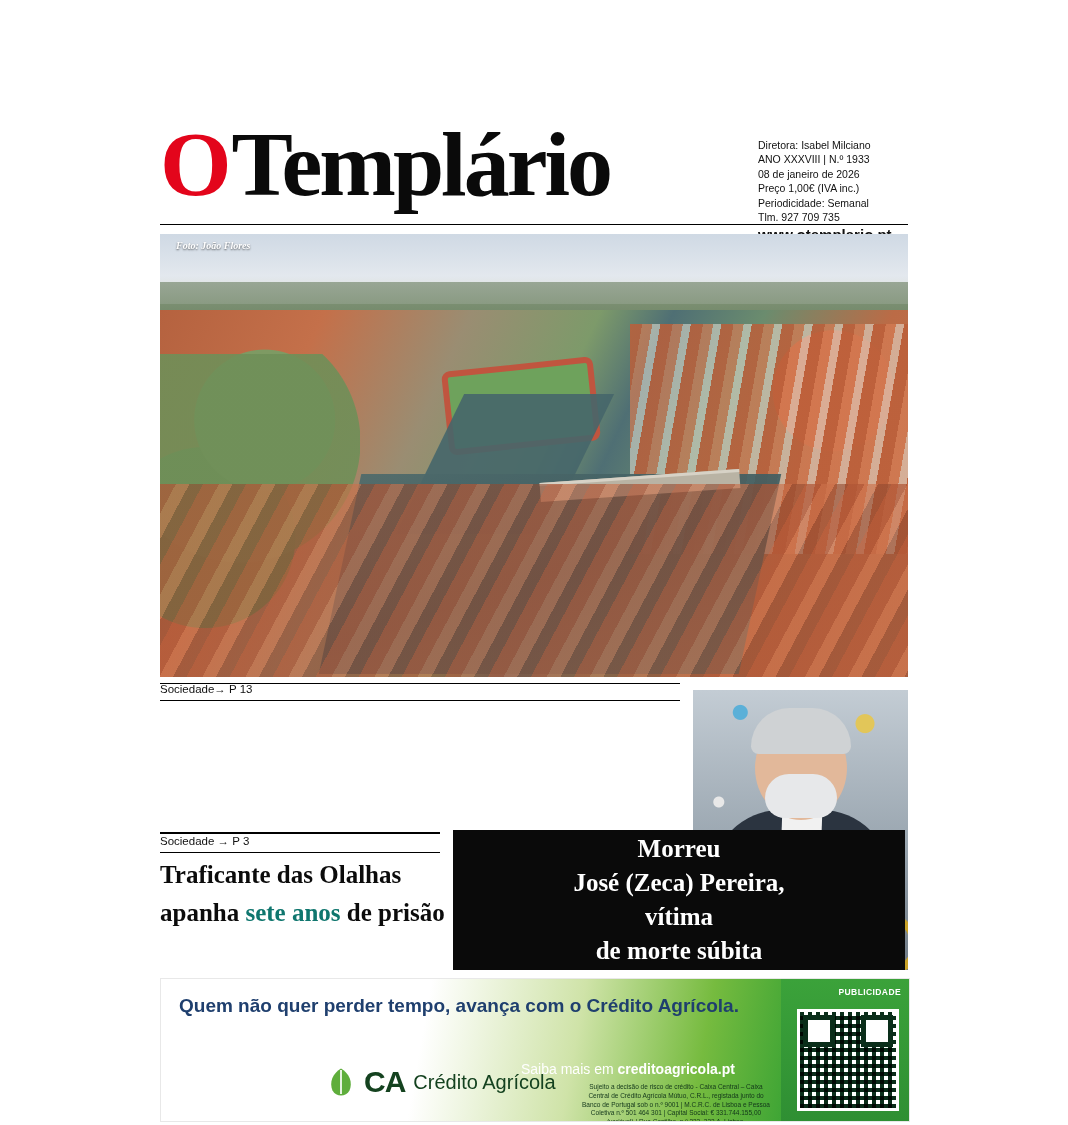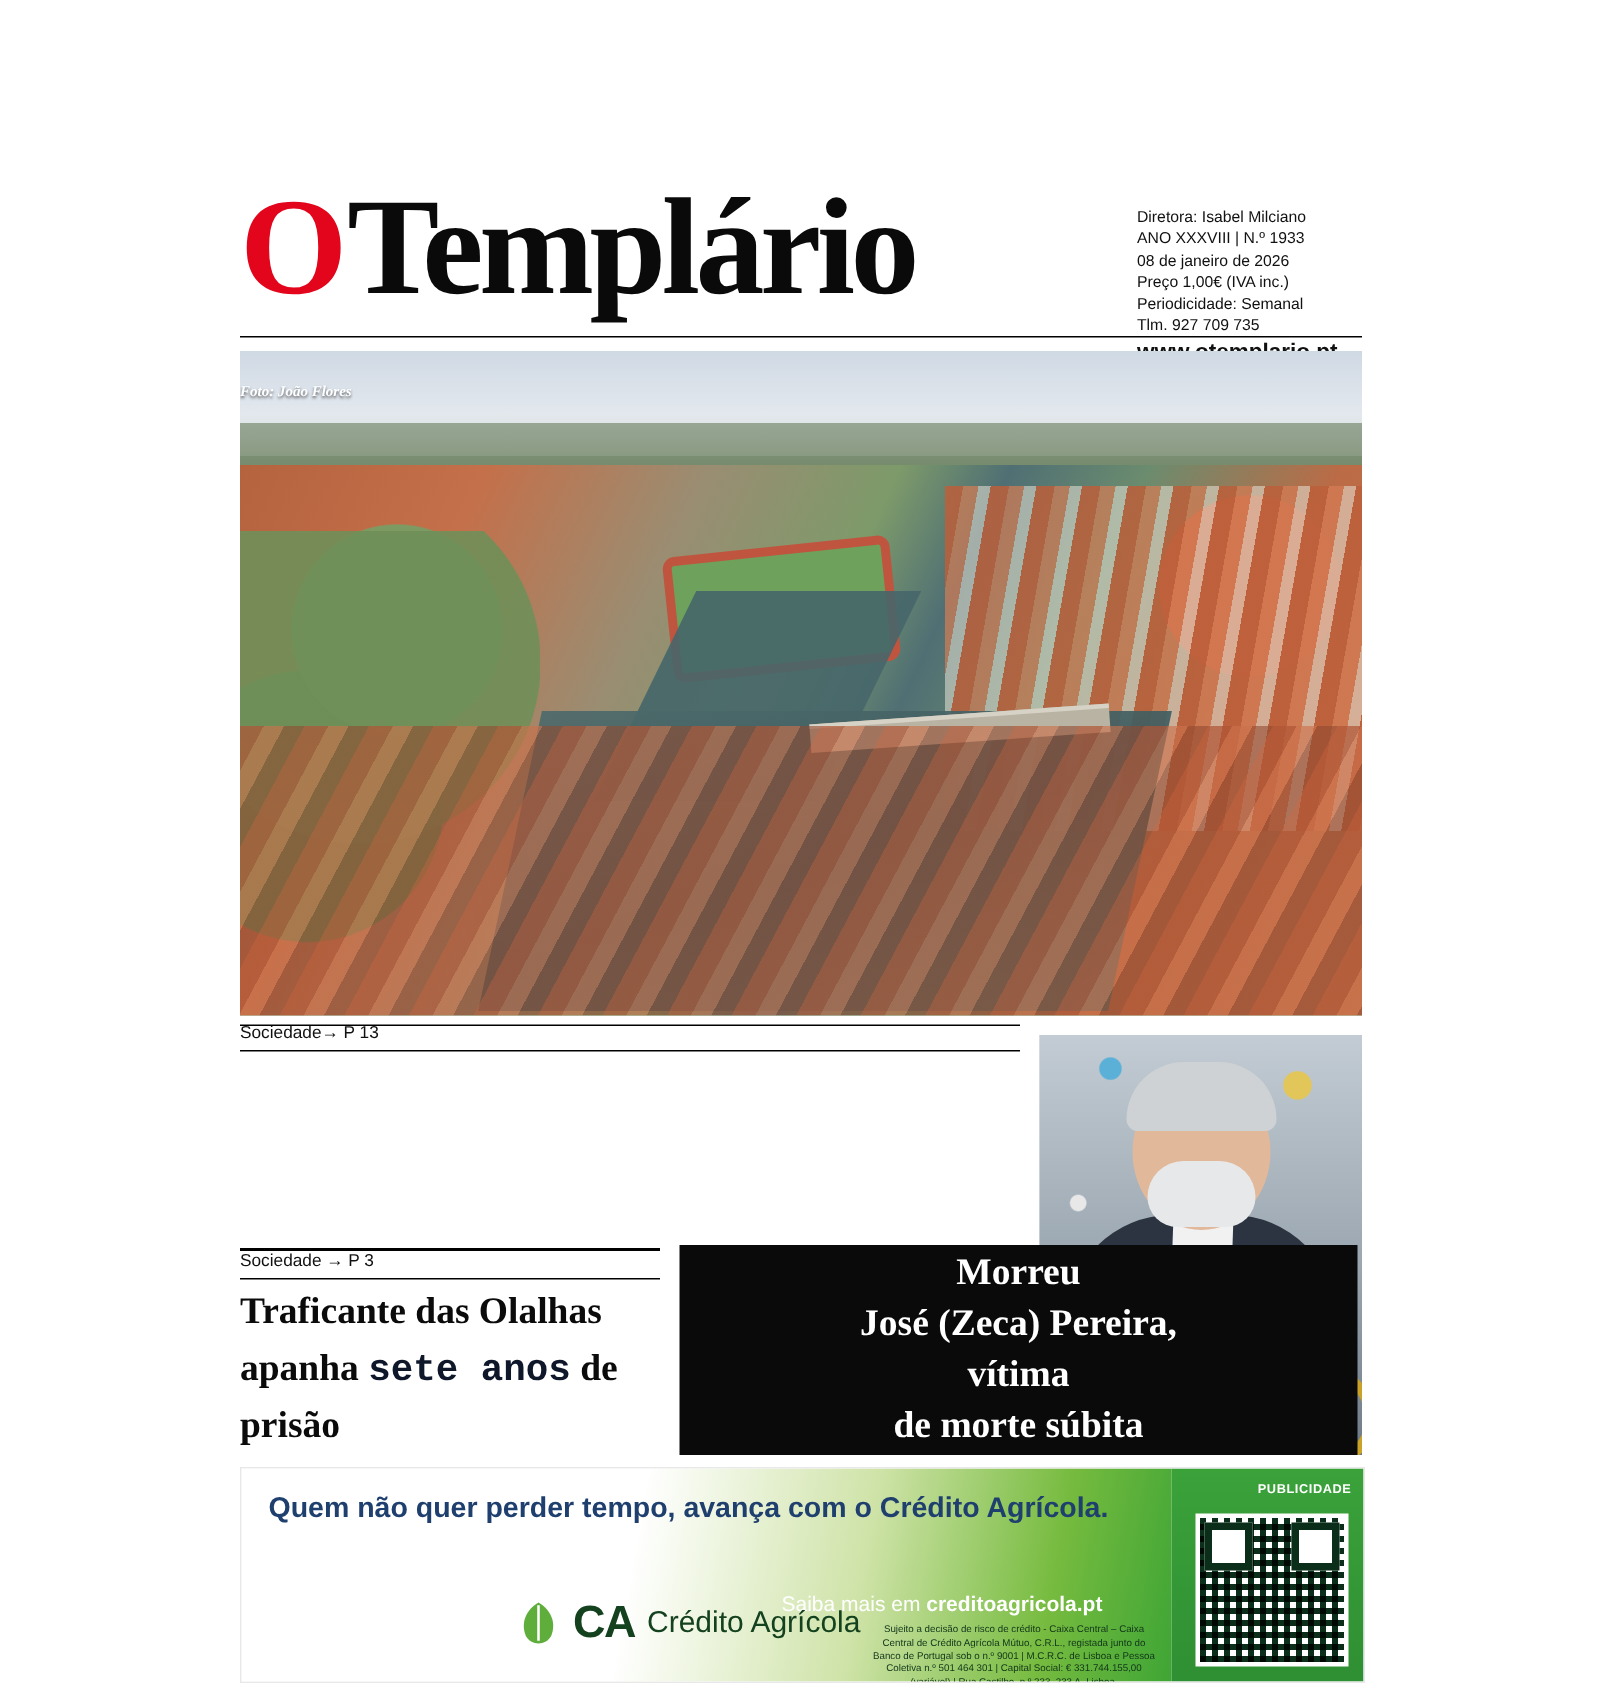--- a/index.html
+++ b/index.html
@@ -145,28 +145,27 @@
     background:
       repeating-linear-gradient(100deg, rgba(188,95,58,.85) 0 12px, rgba(214,124,84,.7) 12px 22px, rgba(232,226,214,.55) 22px 30px);
   }
   .hero-greenleft {
     position: absolute; left: 0; top: 120px; width: 200px; height: 220px;
     background: radial-gradient(circle at 40% 40%, #6f8f58 0 120px, rgba(111,143,88,0) 121px);
     opacity: .9;
   }
   .photo-credit {
     position: absolute;
-    left: 0; top: 6px;
+    left: 16px; top: 6px;
     font-family: "Liberation Serif", serif;
     font-style: italic;
     font-weight: bold;
     font-size: 10px;
     color: #fff;
     text-shadow: 0 1px 2px rgba(0,0,0,.6);
-    margin-top: 16px;
   }
 
   
   .lead-kicker-rule {
     position: absolute;
     left: 160px; top: 683px; width: 520px;
     border-top: 1px solid #000;
   }
   .lead-kicker {
     position: absolute;
@@ -281,21 +280,21 @@
   .sec-headline {
     position: absolute;
     left: 160px; top: 856px;
     width: 290px;
     font-family: "Liberation Serif", serif;
     font-weight: bold;
     font-size: 25px;
     line-height: 1.5;
     color: #0b0b0b;
   }
-  .sec-headline .hl-red { color: #0f172a; font-family: Liberation Mono, monospace; }
+  .sec-headline .hl-red { color: #0f766e; }
 
   
   .obit {
     position: absolute;
     left: 453px; top: 830px;
     width: 452px; height: 140px;
     background: #0a0a0a;
     color: #fff;
     display: flex;
     align-items: center;
@@ -389,21 +388,21 @@
     left: 420px; top: 104px;
     width: 190px;
     font-family: "Liberation Sans", sans-serif;
     font-size: 6.5px;
     line-height: 1.35;
     color: #12361a;
     text-align: center;
   }
   .ca-logo {
     position: absolute;
-    left: 181px; top: 86px;
+    left: 163px; top: 86px;
     display: flex;
     align-items: center;
     justify-content: space-between;
   }
   .ca-leaf {
     width: 34px; height: 34px;
     margin-right: 6px;
   }
   .ca-name {
     font-family: "Liberation Sans", sans-serif;

